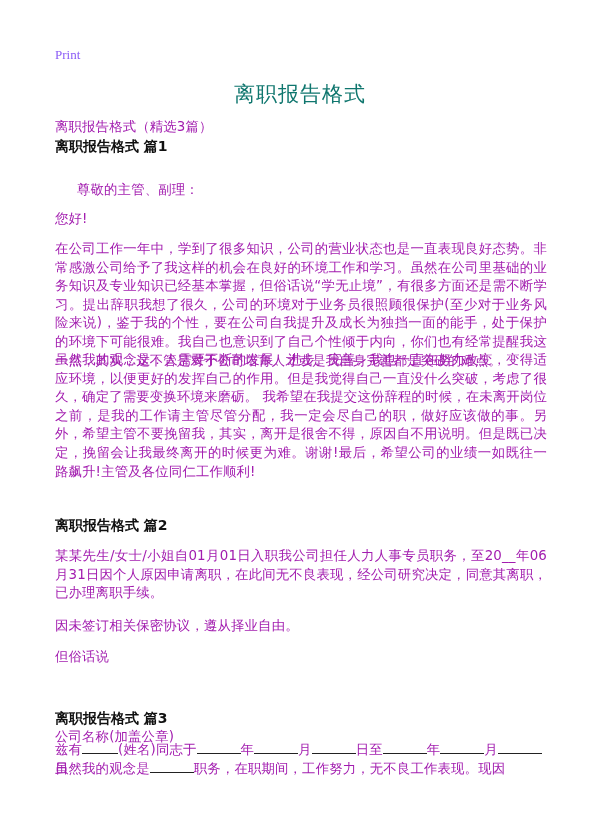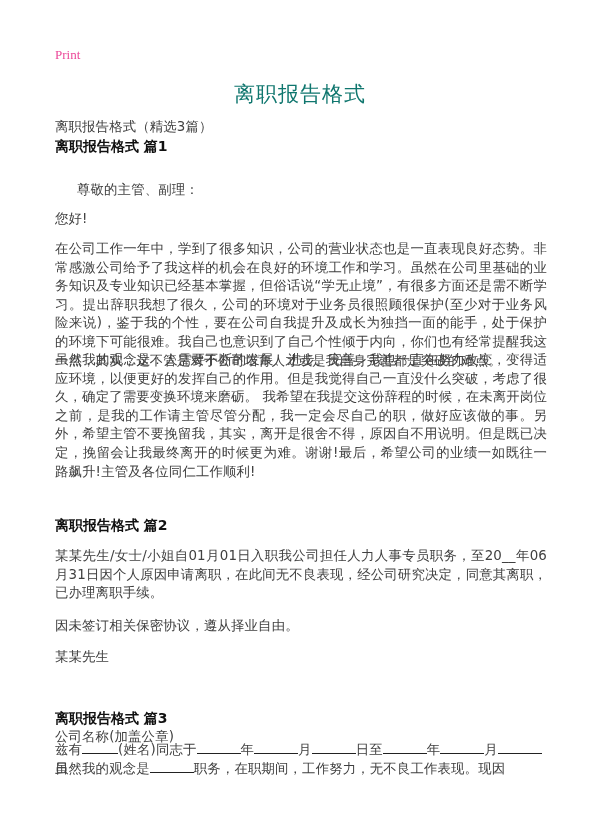--- a/index.html
+++ b/index.html
@@ -1,21 +1,21 @@
 <!DOCTYPE html>
 <html><head>
 <meta charset="utf-8">
 <style>
   html, body { margin:0; padding:0; background:#ffffff; }
   body { width:600px; height:828px; overflow:hidden; position:relative;
          font-family:"DejaVu Sans", sans-serif; color:#111; }
   .page { position:absolute; left:55px; top:0; width:500px; }
-  .print { position:absolute; top:47px; left:0; font-family:"Liberation Serif", serif; font-size:13px; color:#ec4899; }
+  .print { position:absolute; top:47px; left:0; font-family:"Liberation Serif", serif; font-size:13px; color:#8b5cf6; }
   .title { position:absolute; top:80px; left:0; width:490px; text-align:center; font-size:21px; color:#0f766e; letter-spacing:1px; }
-  .p { position:absolute; left:0; width:492px; font-size:13.4px; line-height:18.6px; color:#404040; margin:0; text-align:justify; letter-spacing:0.15px; }
+  .p { position:absolute; left:0; width:492px; font-size:13.4px; line-height:18.6px; color:#a21caf; margin:0; text-align:justify; letter-spacing:0.15px; }
   .h { position:absolute; left:0; font-size:14px; font-weight:bold; color:#111; }
   .blank { display:inline-block; border-bottom:1px solid #222; height:12px; vertical-align:baseline; }
   .b48 { width:36px; }
   .b44 { width:44px; }
 </style>
 </head>
 <body>
 
 <div class="page">
   <div class="print">Print</div>
@@ -25,21 +25,21 @@
 
   <div class="h" style="top:138px;">离职报告格式 篇1</div>
   <div class="p" style="top:181px;margin-left:22px;">尊敬的主管、副理：</div>
   <div class="p" style="top:210px;">您好!</div>
   <div class="p" style="top:240px;">在公司工作一年中，学到了很多知识，公司的营业状态也是一直表现良好态势。非常感激公司给予了我这样的机会在良好的环境工作和学习。虽然在公司里基础的业务知识及专业知识已经基本掌握，但俗话说“学无止境”，有很多方面还是需不断学习。提出辞职我想了很久，公司的环境对于业务员很照顾很保护(至少对于业务风险来说)，鉴于我的个性，要在公司自我提升及成长为独挡一面的能手，处于保护的环境下可能很难。我自己也意识到了自己个性倾于内向，你们也有经常提醒我这一点，其实，这不管是对于公司培育人才或是我自身完善都是突破的难点。</div>
   <div class="p" style="top:351px;">虽然我的观念是：人需要不断的发展、进步、完善。我也一直在努力改变，变得适应环境，以便更好的发挥自己的作用。但是我觉得自己一直没什么突破，考虑了很久，确定了需要变换环境来磨砺。 我希望在我提交这份辞程的时候，在未离开岗位之前，是我的工作请主管尽管分配，我一定会尽自己的职，做好应该做的事。另外，希望主管不要挽留我，其实，离开是很舍不得，原因自不用说明。但是既已决定，挽留会让我最终离开的时候更为难。谢谢!最后，希望公司的业绩一如既往一路飙升!主管及各位同仁工作顺利!</div>
 
   <div class="h" style="top:517px;">离职报告格式 篇2</div>
   <div class="p" style="top:547px;">某某先生/女士/小姐自01月01日入职我公司担任人力人事专员职务，至20__年06月31日因个人原因申请离职，在此间无不良表现，经公司研究决定，同意其离职，已办理离职手续。</div>
   <div class="p" style="top:617px;">因未签订相关保密协议，遵从择业自由。</div>
-  <div class="p" style="top:648px;">某某先生</div>
+  <div class="p" style="top:648px;">但俗话说</div>
   <div class="p" style="top:704px;margin-top:24px;">公司名称(加盖公章)</div>
 
   <div class="h" style="top:710px;">离职报告格式 篇3</div>
   <div class="p" style="top:741px; text-align:left;">
     <span>兹有</span><span class="blank b48"></span><span>(姓名)同志于</span><span class="blank b44"></span><span>年</span><span class="blank b44"></span><span>月</span><span class="blank b44"></span><span>日至</span><span class="blank b44"></span><span>年</span><span class="blank b44"></span><span>月</span><span class="blank b44"></span><span>日</span>
   </div>
   <div class="p" style="top:760px; text-align:left;">
     <span>虽然我的观念是</span><span class="blank b44"></span><span>职务，在职期间，工作努力，无不良工作表现。现因</span>
   </div>
 </div>

